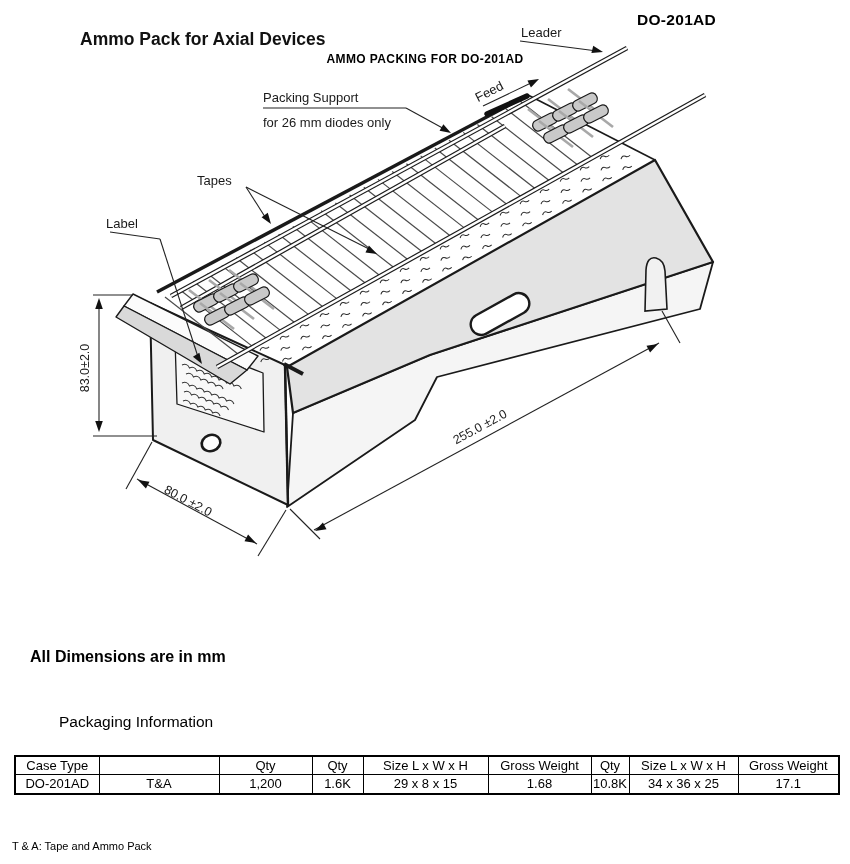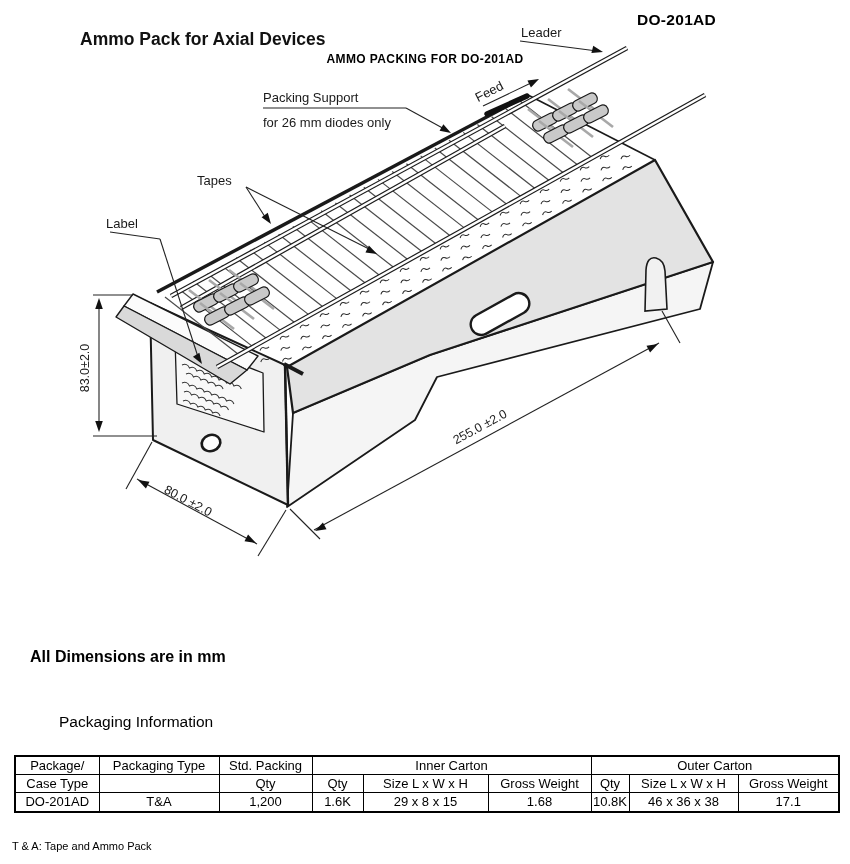--- a/index.html
+++ b/index.html
@@ -227,45 +227,38 @@
       <col style="width:120px">
       <col style="width:93px">
     <col style="width:51px">
       <col style="width:125px">
       <col style="width:103px">
     <col style="width:38px">
       <col style="width:109px">
       <col style="width:101px">
   </colgroup>
   <tbody>
-      <tr>
-    <td>Package/</td>
-    <td>Packaging Type</td>
-    <td>Std. Packing</td>
-    <td colspan="3">Inner Carton</td>
-    <td colspan="3">Outer Carton</td>
-  </tr>
   <tr>
     <td>Case Type</td>
     <td></td>
     <td>Qty</td>
     <td>Qty</td>
     <td>Size L x W x H</td>
     <td>Gross Weight</td>
     <td>Qty</td>
     <td>Size L x W x H</td>
     <td>Gross Weight</td>
   </tr>
   <tr class="data">
     <td>DO-201AD</td>
     <td>T&amp;A</td>
     <td>1,200</td>
     <td>1.6K</td>
     <td>29 x 8 x 15</td>
     <td>1.68</td>
     <td>10.8K</td>
-    <td>46 x 36 x 38</td>
+    <td>34 x 36 x 25</td>
     <td>17.1</td>
   </tr>
 </tbody>
   </table>
 
 <div class="abs" id="footnote">T &amp; A: Tape and Ammo Pack</div>
 
 </body></html>

